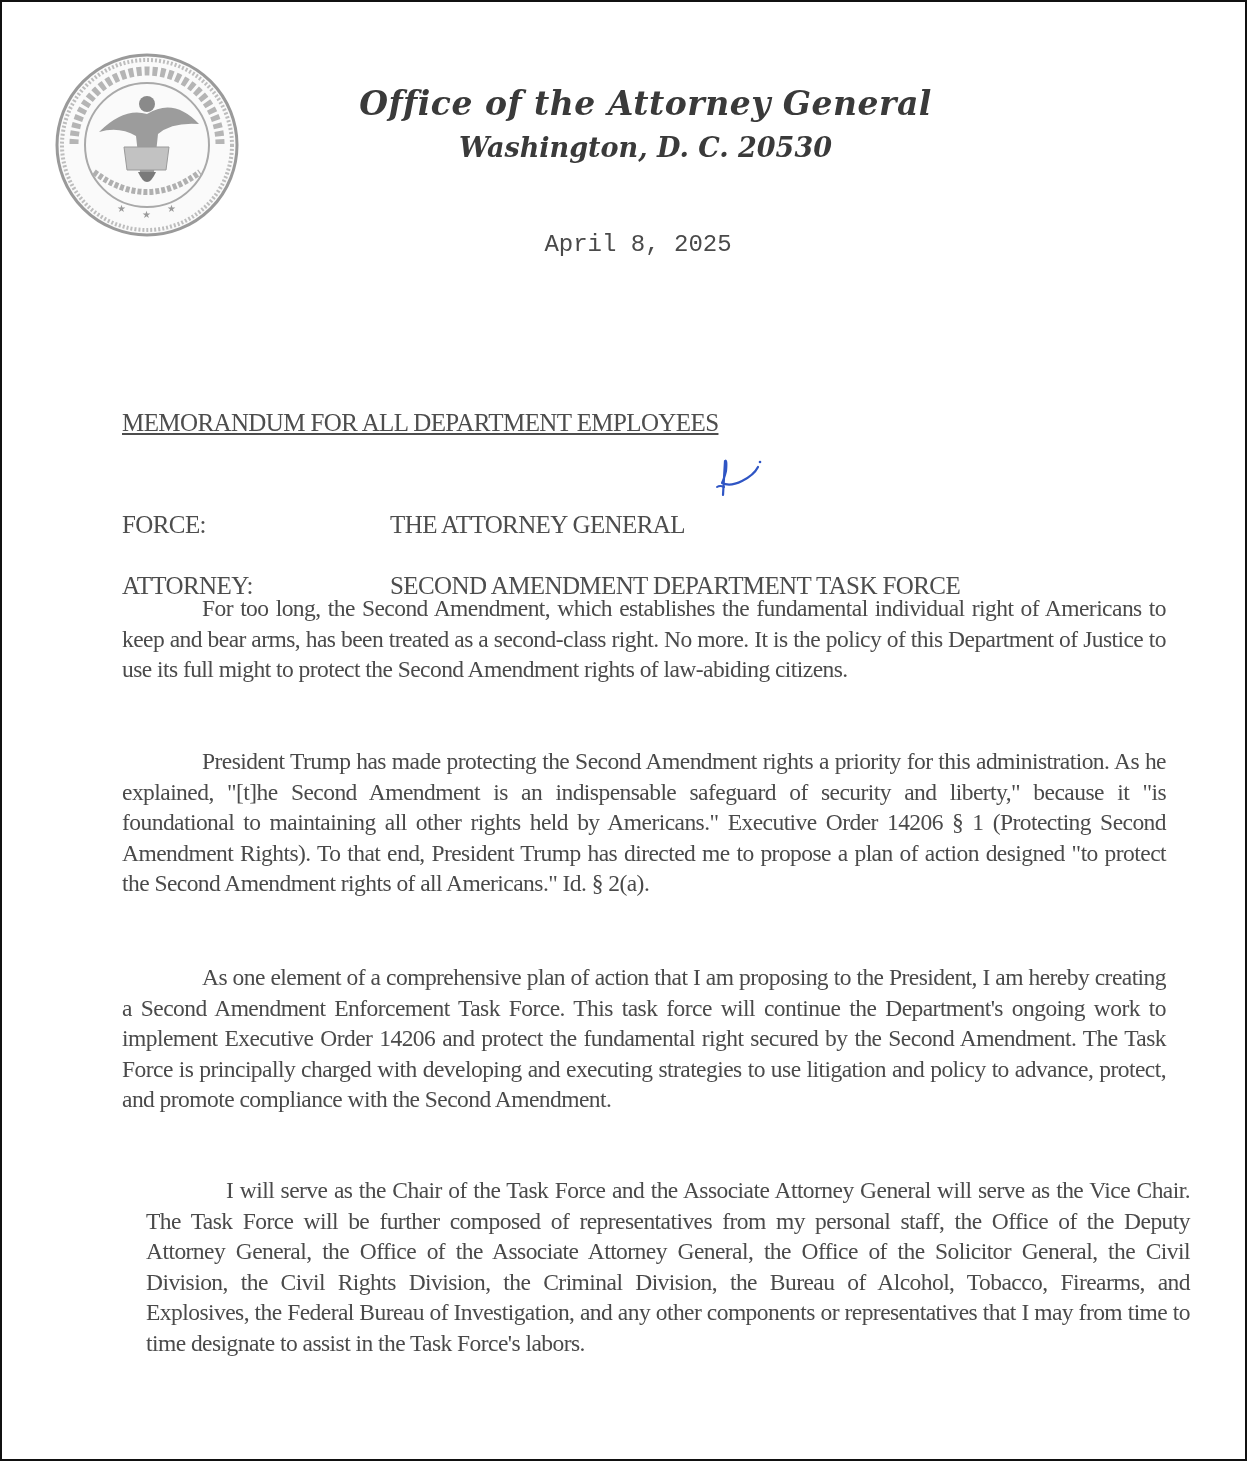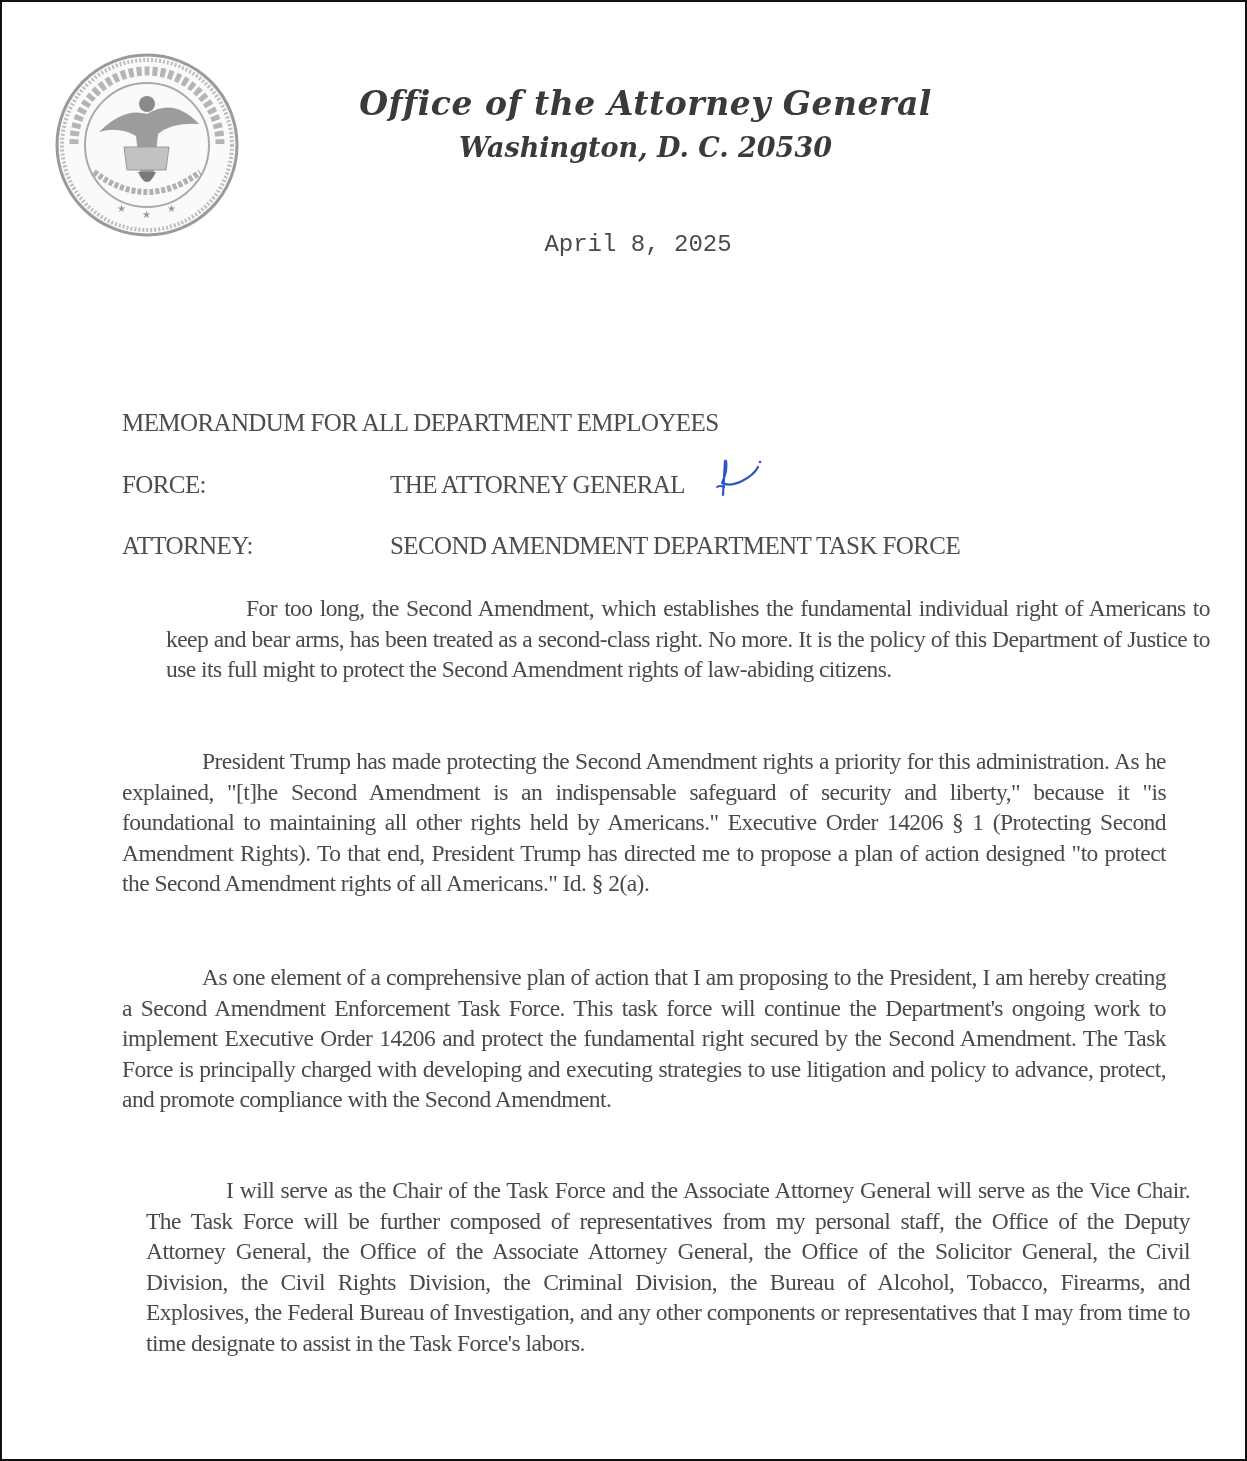--- a/index.html
+++ b/index.html
@@ -63,30 +63,32 @@
       color: #4a4a4a;
     }
     .memo-line {
       position: absolute;
       left: 120px;
       font-family: "Liberation Serif", serif;
       font-size: 25px;
       color: #4d4d4d;
       letter-spacing: -0.6px;
       white-space: nowrap;
+      text-decoration: underline;
     }
     .memo-for { top: 407px; }
     .memo-from { top: 469px; }
     .memo-subject { top: 530px; }
     .memo-label {
       display: inline-block;
       width: 268px;
     }
     .memo-value {
       display: inline-block;
+      margin-top: 40px;
     }
     .signature {
       position: absolute;
       left: 712px;
       top: 455px;
       width: 52px;
       height: 42px;
     }
     .para {
       position: absolute;
@@ -94,21 +96,21 @@
       width: 1044px;
       font-family: "Liberation Serif", serif;
       font-size: 23.5px;
       line-height: 30.6px;
       color: #4a4a4a;
       text-align: justify;
       text-indent: 80px;
       letter-spacing: -0.55px;
       margin: 0;
     }
-    .p1 { top: 591px; margin-left: 44px; }
+    .p1 { top: 591px; }
     .p2 { top: 744px; }
     .p3 { top: 960px; }
     .p4 { top: 1173px; margin-left: 24px; }
   </style>
 </head>
 <body>
 
 <div class="page">
 
   <div class="seal">

